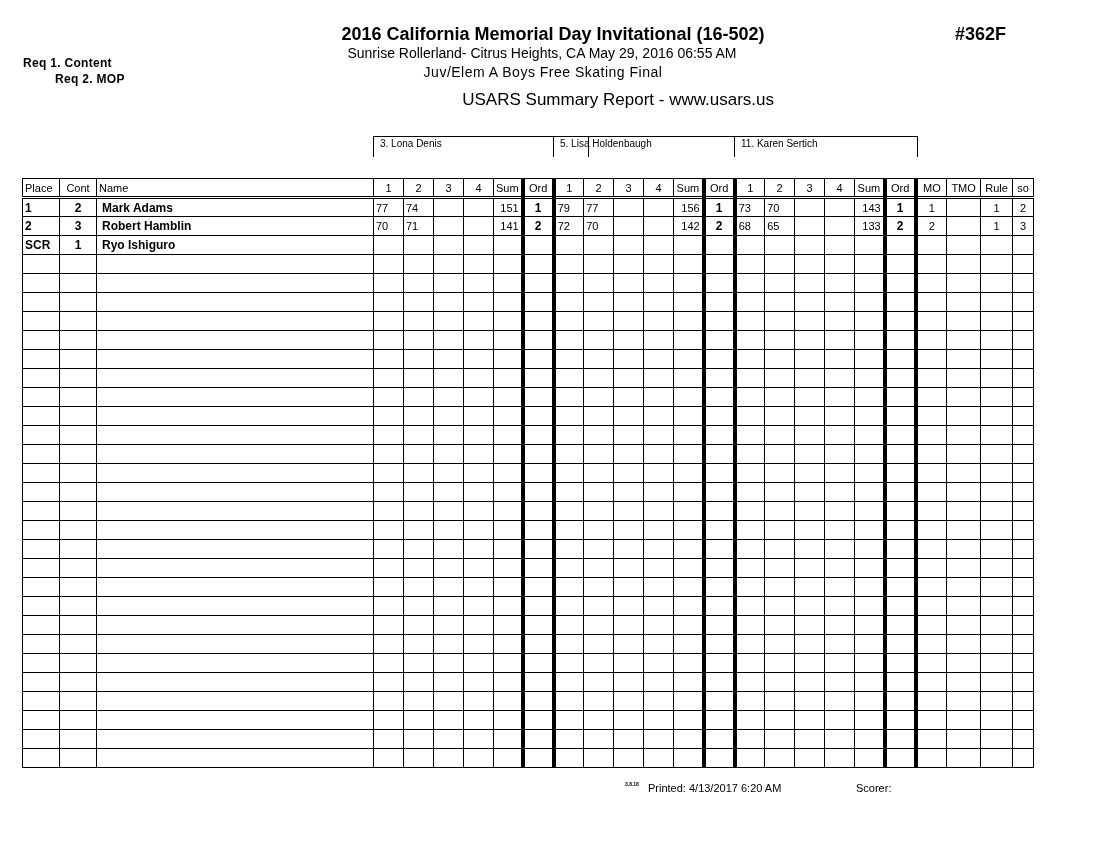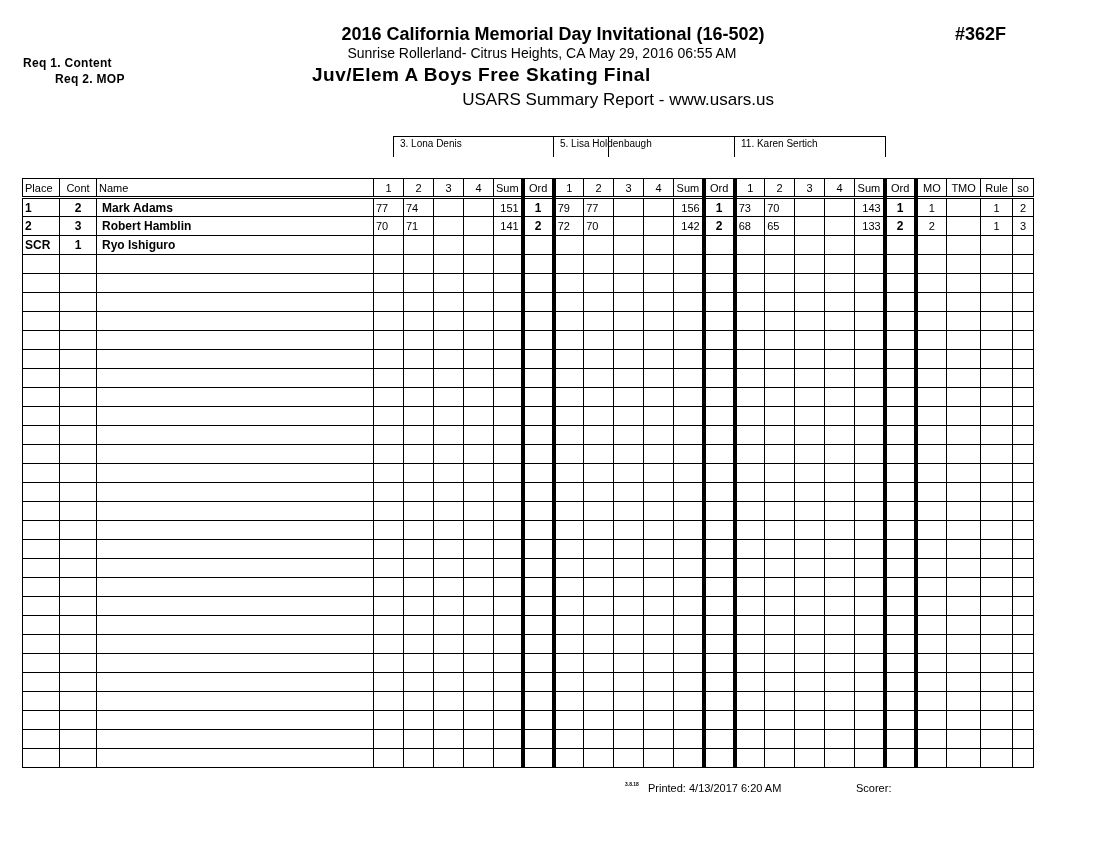--- a/index.html
+++ b/index.html
@@ -1,21 +1,21 @@
 <!DOCTYPE html>
 <html><head>
 <meta charset="utf-8">
 <style>
   html, body { margin:0; padding:0; background:#ffffff; }
   body { width:1100px; height:850px; position:relative; overflow:hidden; font-family:"Liberation Sans", sans-serif; color:#000; }
   .abs { position:absolute; }
   .req { left:23px; font-size:12px; font-weight:bold; letter-spacing:0.3px;margin-top:31px; }
   .title { top:24px; font-size:18px; font-weight:bold; left:327px; width:452px; text-align:center; }
   .subtitle { top:45px; font-size:14px; left:316px; width:452px; text-align:center; }
-  .event { top:64px; font-size:19px; font-weight:bold; letter-spacing:0.5px; left:312px; width:462px; }
+  .event { top:64px; font-size:14px; font-weight:normal; letter-spacing:0.5px; left:312px; width:462px; text-align:center; }
   .report { top:90px; font-size:17px; left:312px; width:462px; text-align:right; }
   .code { top:24px; left:918px; font-size:18px; font-weight:bold;margin-left:37px; }
   .judge { position:absolute; top:136px; height:21px; border:1px solid #000; border-bottom:none; font-size:10px; line-height:14px; padding-left:6px; box-sizing:border-box; }
   table.grid { position:absolute; left:22px; top:157px; border-collapse:collapse; table-layout:fixed;margin-top:21px; }
   table.grid td { border:1px solid #000; height:19px; padding:0 2px; font-size:11px; box-sizing:border-box; white-space:nowrap; overflow:hidden; }
   table.grid tr.hdr td { font-size:11px; text-align:center; border-bottom:3px double #000; }
   table.grid tr.hdr td.left { text-align:left; }
   td.thickL { border-left:4px solid #000 !important; }
   td.c { text-align:center; }
   td.r { text-align:right; }
@@ -29,23 +29,23 @@
 
 <div class="abs req" style="top:25px;">Req  1.  Content</div>
 <div class="abs req" style="top:41px;padding-left:32px;">Req  2.  MOP</div>
 
 <div class="abs title">2016 California Memorial Day Invitational (16-502)</div>
 <div class="abs subtitle">Sunrise Rollerland- Citrus Heights, CA  May 29, 2016  06:55 AM</div>
 <div class="abs event">Juv/Elem A Boys Free Skating Final</div>
 <div class="abs report">USARS Summary Report - www.usars.us</div>
 <div class="abs code">#362F</div>
 
-<div class="judge" style="left:393px;width:216px;">3.  Lona Denis</div>
+<div class="judge" style="left:373px;width:216px;">3.  Lona Denis</div>
 <div class="judge" style="left:553px;width:182px;">5.  Lisa Holdenbaugh</div>
-<div class="judge" style="left:734px;width:152px;">11.  Karen Sertich</div>
+<div class="judge" style="left:734px;width:184px;">11.  Karen Sertich</div>
 
 <table class="grid" id="grid">
   <colgroup>
     <col style="width:37px">
       <col style="width:37px">
       <col style="width:277px">
     <col style="width:30px">
       <col style="width:30px">
       <col style="width:30px">
       <col style="width:30px">

